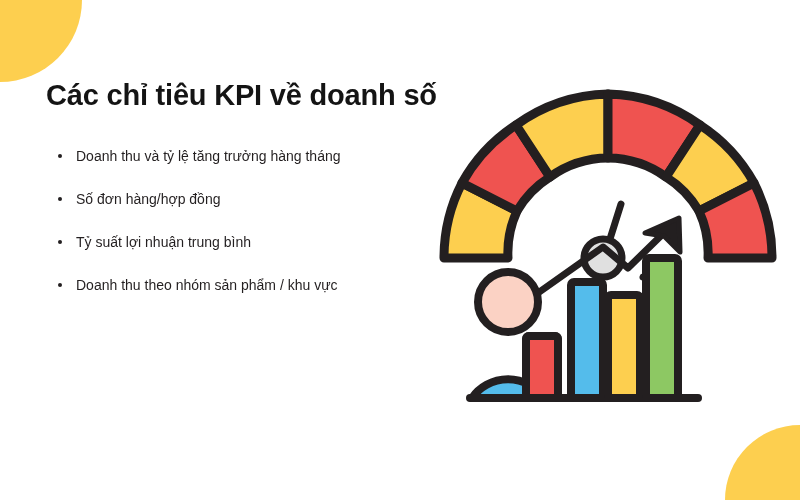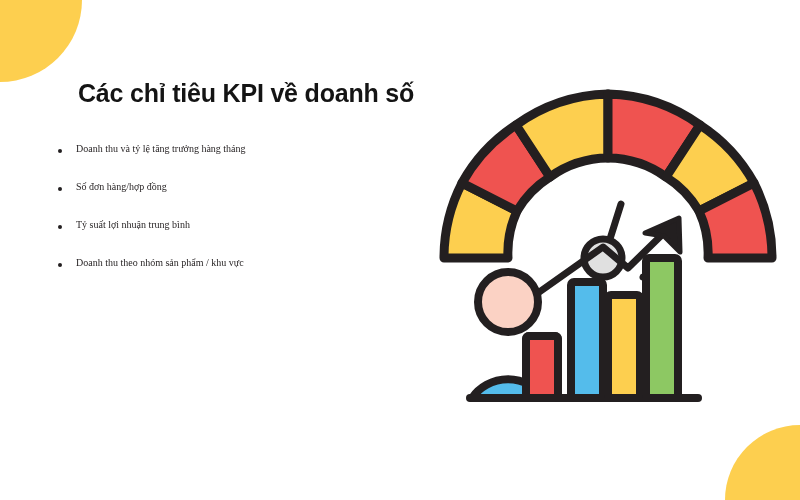--- a/index.html
+++ b/index.html
@@ -40,44 +40,42 @@
   }
 
   
   #text-col {
     position: absolute;
     left: 46px;
     top: 78px;
     width: 400px;
   }
   #page-title {
-    font-size: 25px;
+    font-size: 29px;
     font-weight: bold;
     color: #141414;
     letter-spacing: -0.2px;
     line-height: 1.2;
     margin: 0;
     white-space: nowrap;
-    text-align: center;
   }
   #kpi-list {
     list-style: none;
     margin: 0;
     padding: 0;
     margin-top: 34px;
   }
   #kpi-list li {
     position: relative;
-    font-size: 10px;
+    font-size: 14px;
     color: #231f20;
     line-height: 1.3;
     padding-left: 30px;
     margin-bottom: 25px;
     white-space: nowrap;
-    font-family: Liberation Serif, serif;
   }
   #kpi-list li:last-child { margin-bottom: 12px; }
   #kpi-list li .bullet-dot {
     position: absolute;
     left: 12px;
     top: 7px;
     width: 4px;
     height: 4px;
     border-radius: 50%;
     background: #231f20;

